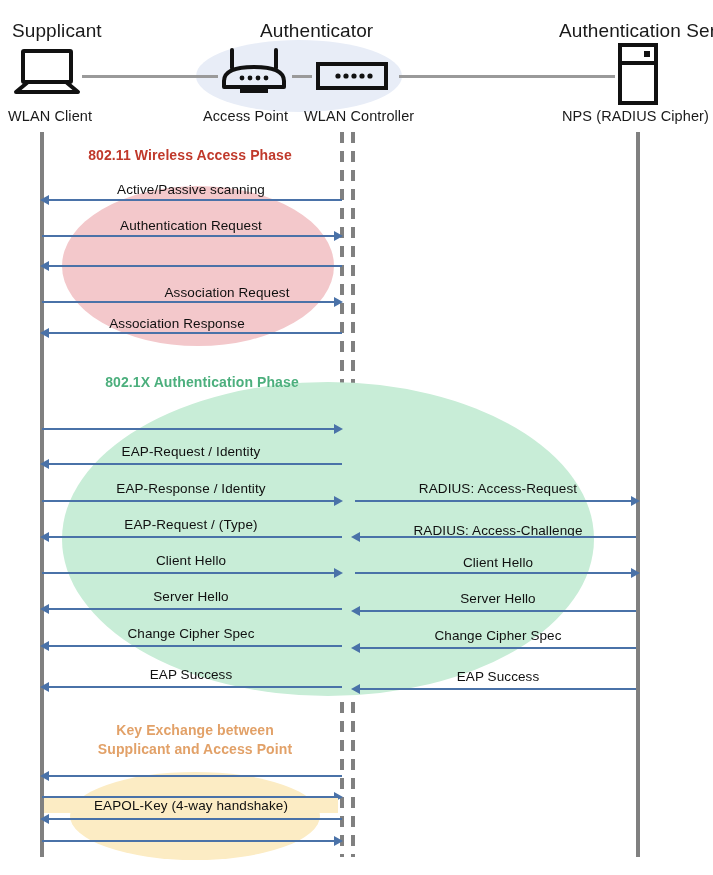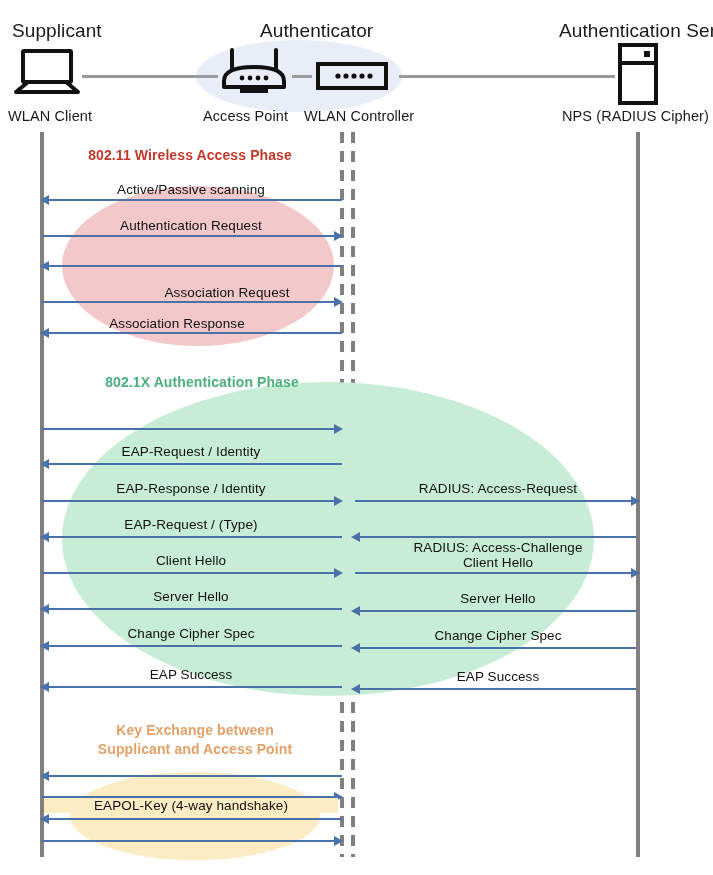--- a/index.html
+++ b/index.html
@@ -214,21 +214,21 @@
   <div class="msg-head right" style="left:334px; top:496px;"></div>
 
   <div class="msg-label" style="left:358px; top:481px; width:280px;">RADIUS: Access-Request</div>
   <div class="msg-line" style="left:355px; top:500px; width:278px;"></div>
   <div class="msg-head right" style="left:631px; top:496px;"></div>
 
   <div class="msg-label" style="left:44px; top:517px; width:294px;">EAP-Request / (Type)</div>
   <div class="msg-line" style="left:44px; top:536px; width:298px;"></div>
   <div class="msg-head left" style="left:40px; top:532px;"></div>
 
-  <div class="msg-label" style="left:358px; top:540px; width:280px;">RADIUS: Access-Challenge</div>
+  <div class="msg-label" style="left:358px; top:523px; width:280px;">RADIUS: Access-Challenge</div>
   <div class="msg-line" style="left:355px; top:536px; width:281px;"></div>
   <div class="msg-head left" style="left:351px; top:532px;"></div>
 
   <div class="msg-label" style="left:44px; top:553px; width:294px;">Client Hello</div>
   <div class="msg-line" style="left:42px; top:572px; width:294px;"></div>
   <div class="msg-head right" style="left:334px; top:568px;"></div>
 
   <div class="msg-label" style="left:358px; top:555px; width:280px;">Client Hello</div>
   <div class="msg-line" style="left:355px; top:572px; width:278px;"></div>
   <div class="msg-head right" style="left:631px; top:568px;"></div>

